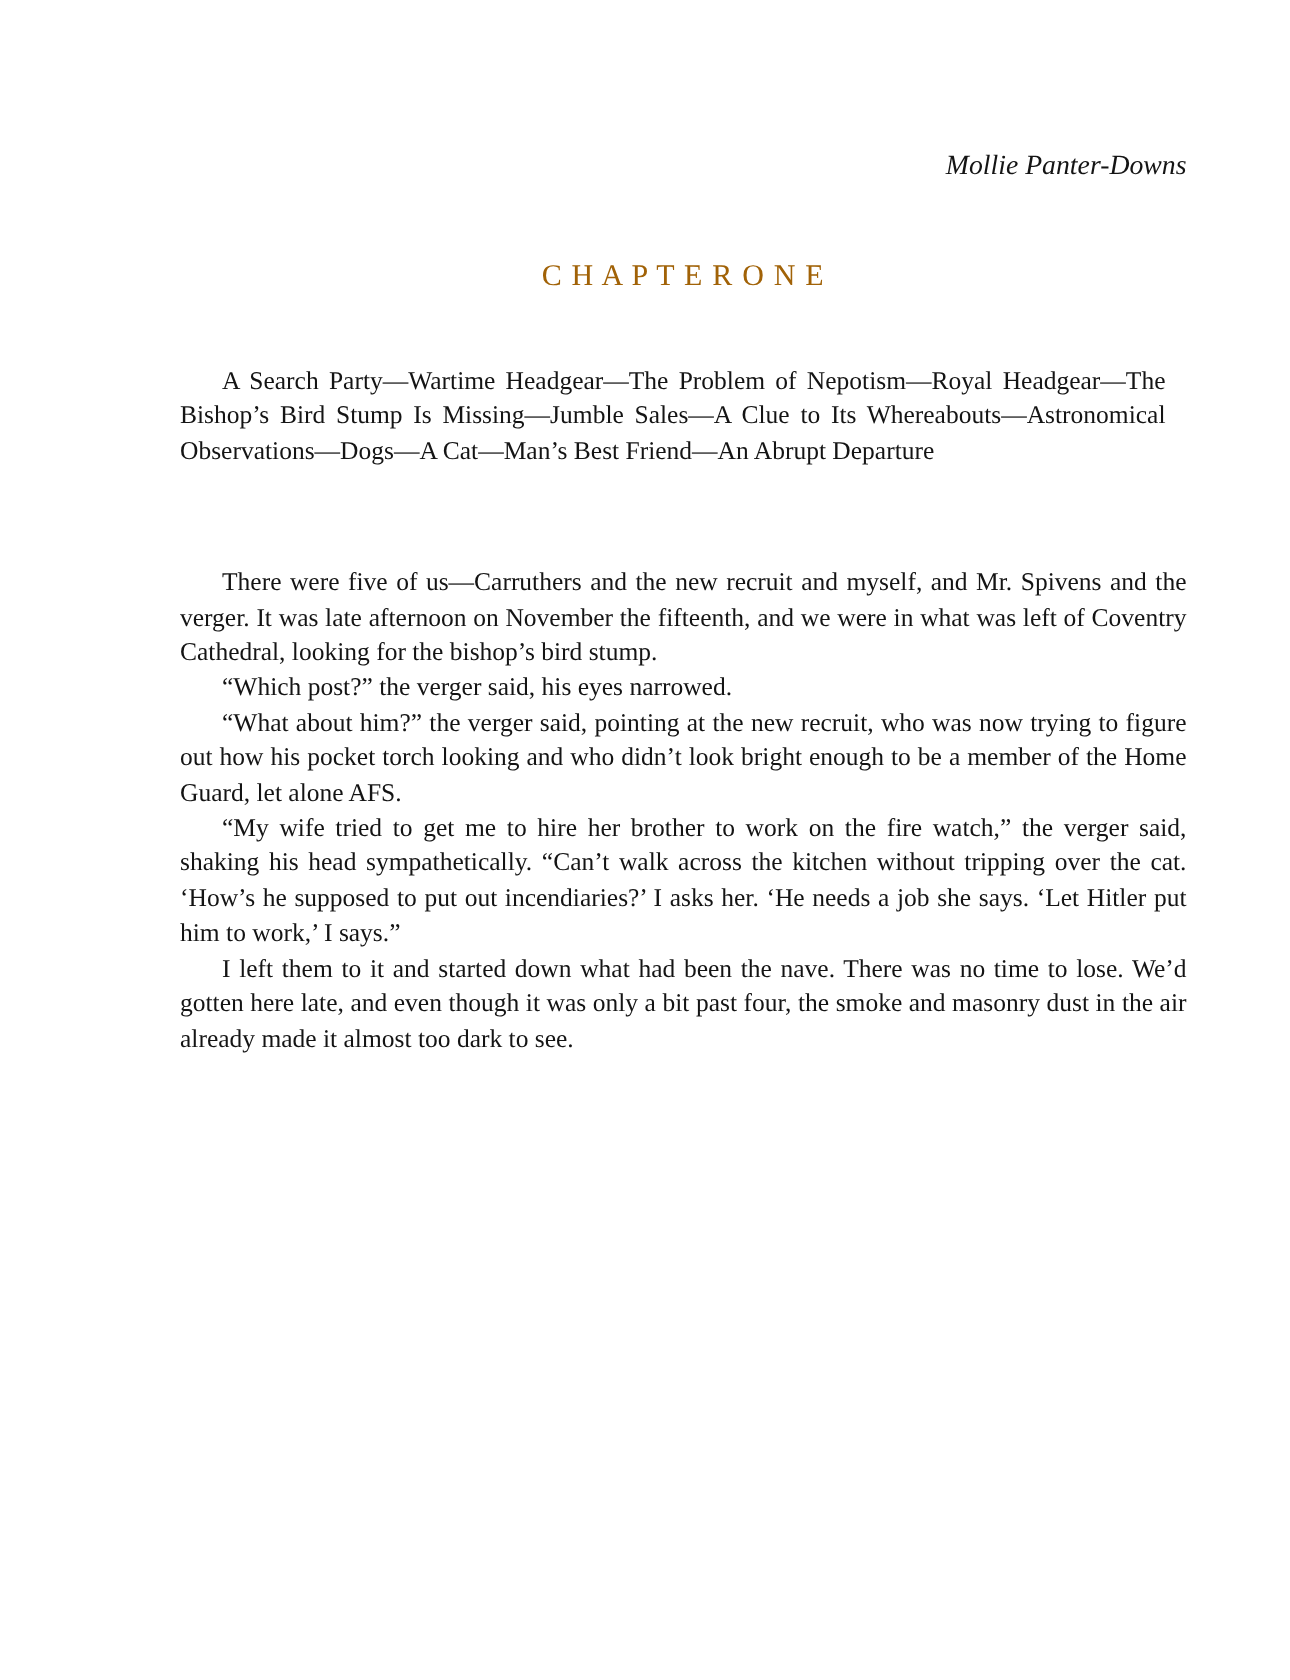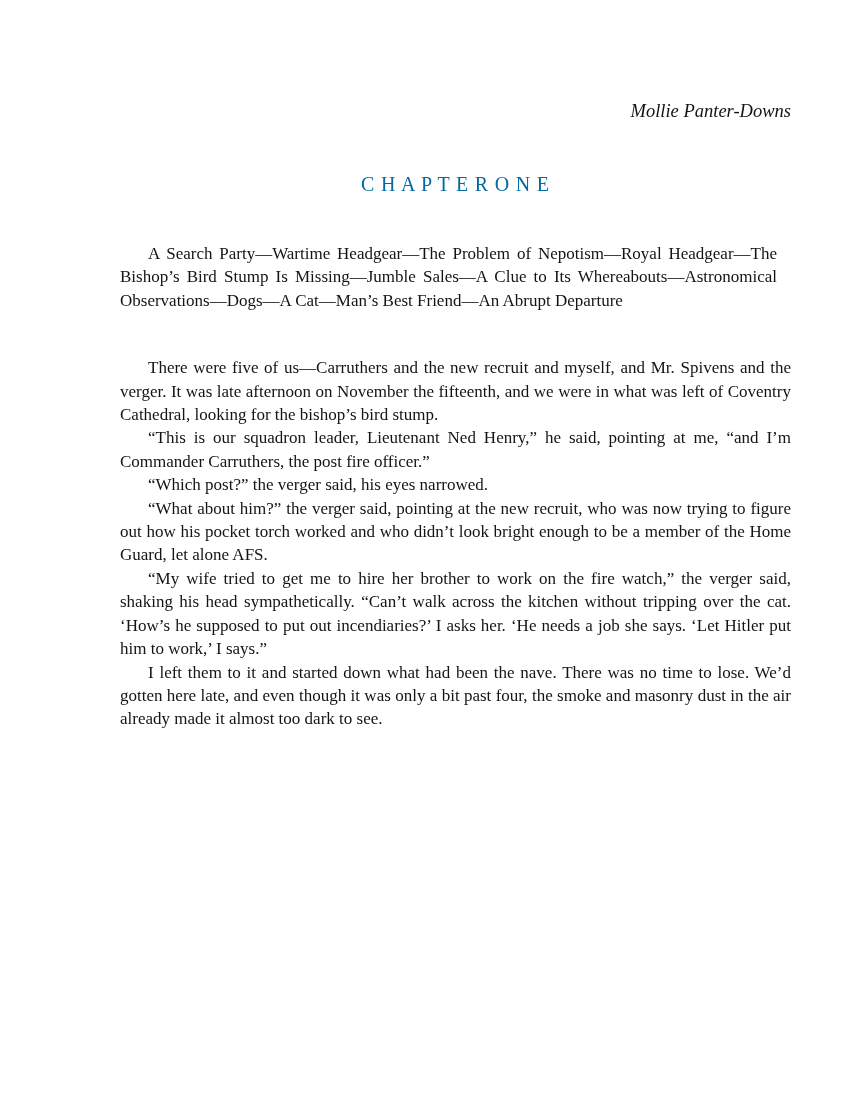--- a/index.html
+++ b/index.html
@@ -28,51 +28,50 @@
     font-size: 18.5px;
     line-height: 24px;
   }
   .chapter-heading {
     margin: 48px 0 0 0;
     text-align: center;
     font-weight: normal;
     font-size: 20px;
     letter-spacing: 0.04em;
     line-height: 26px;
-    color: #0369a1;
+    color: #a16207;
   }
   .synopsis {
     margin: 45px 14px 0 0;
     font-size: 17px;
     line-height: 23.4px;
     text-align: justify;
     text-indent: 28px;
   }
   .body-text {
-    margin-top: 44px;
+    margin-top: 64px;
   }
   .body-text p {
     margin: 0;
     font-size: 17px;
     line-height: 23.4px;
     text-align: justify;
     text-indent: 28px;
     hyphens: none;
   }
 </style>
 </head>
 <body>
 
 <div class="page">
   <div class="content">
     <div class="attribution">Mollie Panter-Downs</div>
     <h1 class="chapter-heading">C H A P T E R O N E</h1>
     <p class="synopsis">A Search Party—Wartime Headgear—The Problem of Nepotism—Royal Headgear—The Bishop’s Bird Stump Is Missing—Jumble Sales—A Clue to Its Whereabouts—Astronomical Observations—Dogs—A Cat—Man’s Best Friend—An Abrupt Departure</p>
     <div class="body-text">
       <p>There were five of us—Carruthers and the new recruit and myself, and Mr. Spivens and the verger. It was late afternoon on November the fifteenth, and we were in what was left of Coventry Cathedral, looking for the bishop’s bird stump.</p>
-      <p>“This is our squadron leader, Lieutenant Ned Henry,” he said, pointing at me, “and I’m Commander Carruthers, the post fire officer.”</p>
       <p>“Which post?” the verger said, his eyes narrowed.</p>
-      <p>“What about him?” the verger said, pointing at the new recruit, who was now trying to figure out how his pocket torch worked and who didn’t look bright enough to be a member of the Home Guard, let alone AFS.</p>
+      <p>“What about him?” the verger said, pointing at the new recruit, who was now trying to figure out how his pocket torch looking and who didn’t look bright enough to be a member of the Home Guard, let alone AFS.</p>
       <p>“My wife tried to get me to hire her brother to work on the fire watch,” the verger said, shaking his head sympathetically. “Can’t walk across the kitchen without tripping over the cat. ‘How’s he supposed to put out incendiaries?’ I asks her. ‘He needs a job she says. ‘Let Hitler put him to work,’ I says.”</p>
       <p>I left them to it and started down what had been the nave. There was no time to lose. We’d gotten here late, and even though it was only a bit past four, the smoke and masonry dust in the air already made it almost too dark to see.</p>
     </div>
   </div>
 </div>
 
 </body></html>

